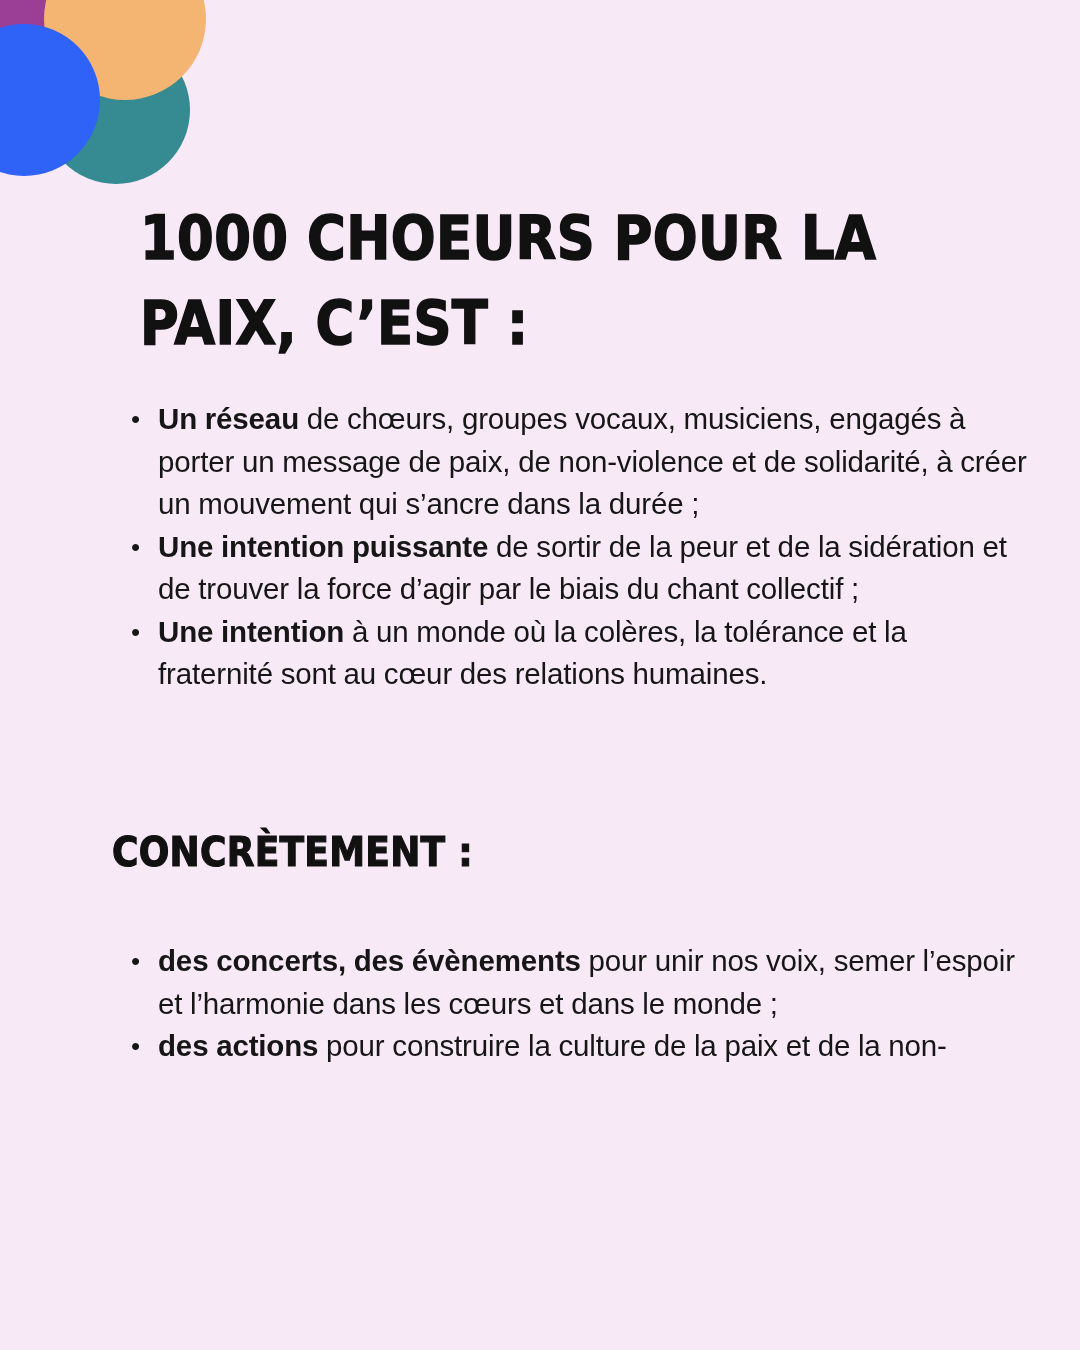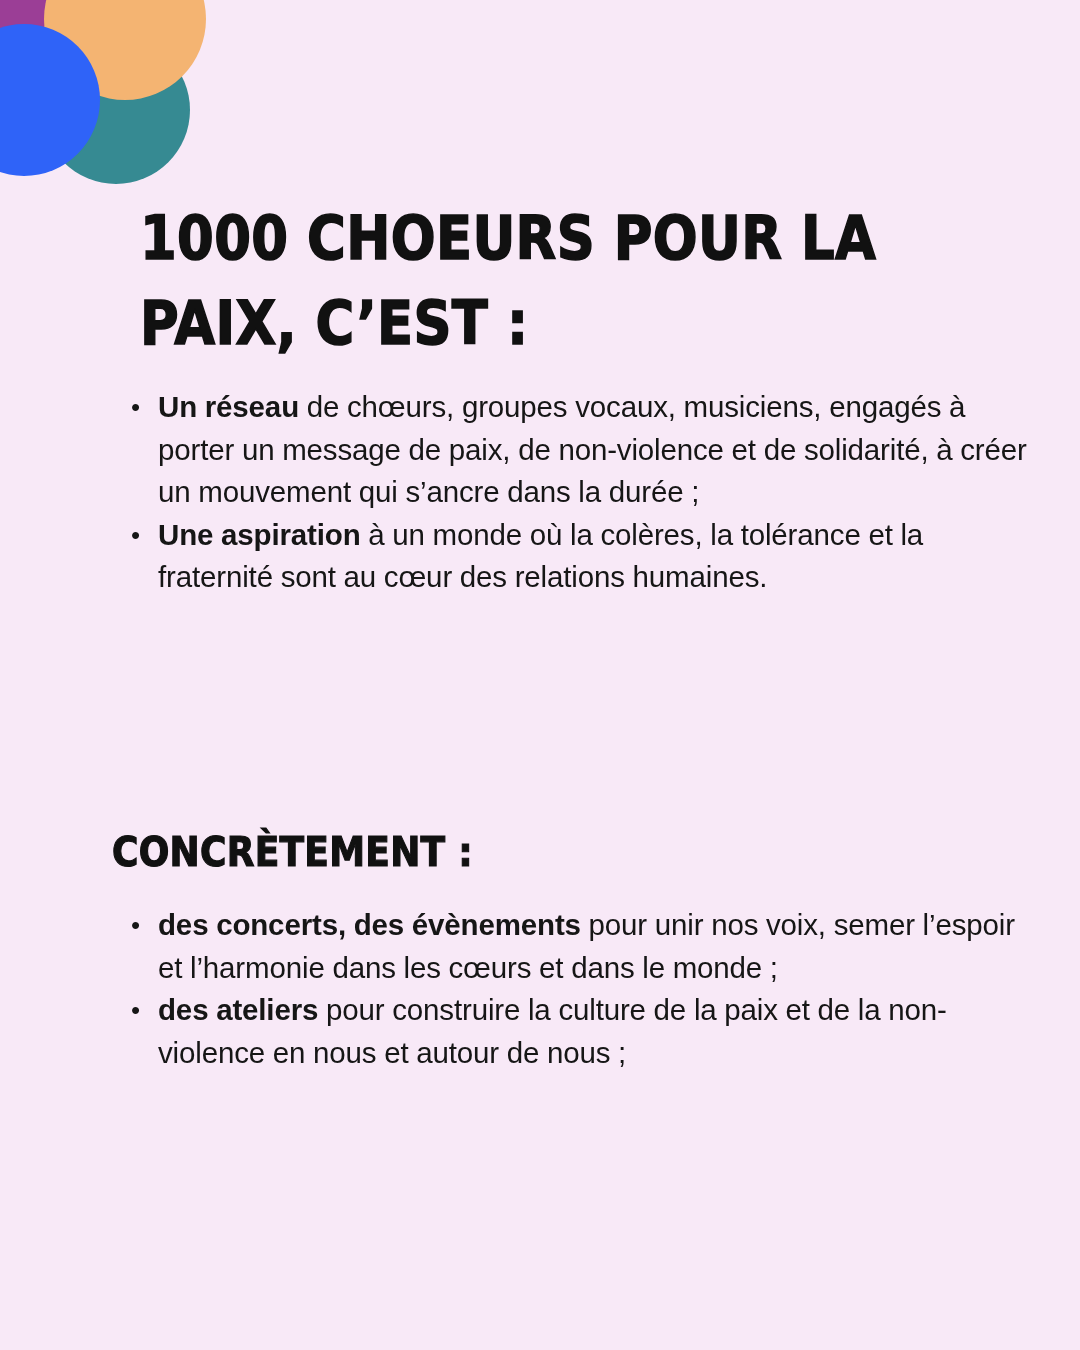--- a/index.html
+++ b/index.html
@@ -130,25 +130,25 @@
   .bullets {
     position: absolute;
     left: 118px;
     width: 870px;
     margin: 0;
     padding: 0 0 0 40px;
     list-style: none;
   }
 
   .bullets.list-primary {
-    top: 386px;
+    top: 398px;
   }
 
   .bullets.list-secondary {
-    top: 904px;
+    top: 940px;
   }
 
   .bullets li {
     position: relative;
     font-family: "Liberation Sans", sans-serif;
     font-size: 29.5px;
     line-height: 42.5px;
     color: #161616;
     letter-spacing: -0.15px;
     margin: 0 0 0 0;
@@ -184,29 +184,32 @@
 
   <div class="content">
 
     <h1 class="title">1000 choeurs pour la paix, c’est :</h1>
 
     <ul class="bullets list-primary">
       <li>
         <span class="lead">Un réseau</span><span> de chœurs, groupes vocaux, musiciens, engagés à porter un message de paix, de non-violence et de solidarité, à créer un mouvement qui s’ancre dans la durée ;</span>
       </li>
       <li>
-        <span class="lead">Une aspiration</span><span> à un monde où la colères, la tolérance et la fraternité sont au cœur des relations humaines.</span>
+        <span class="lead">Une intention puissante</span><span> de sortir de la peur et de la sidération et de trouver la force d’agir par le biais du chant collectif ;</span>
+      </li>
+      <li>
+        <span class="lead">Une intention</span><span> à un monde où la colères, la tolérance et la fraternité sont au cœur des relations humaines.</span>
       </li>
     </ul>
 
     <h2 class="section-head concretement">Concrètement :</h2>
 
     <ul class="bullets list-secondary">
       <li>
         <span class="lead">des concerts, des évènements</span><span> pour unir nos voix, semer l’espoir et l’harmonie dans les cœurs et dans le monde ;</span>
       </li>
       <li>
-        <span class="lead">des ateliers</span><span> pour construire la culture de la paix et de la non-violence en nous et autour de nous  ;</span>
+        <span class="lead">des actions</span><span> pour construire la culture de la paix et de la non-violence en nous et autour de nous  ;</span>
       </li>
     </ul>
 
   </div>
 </div>
 
 </body></html>

